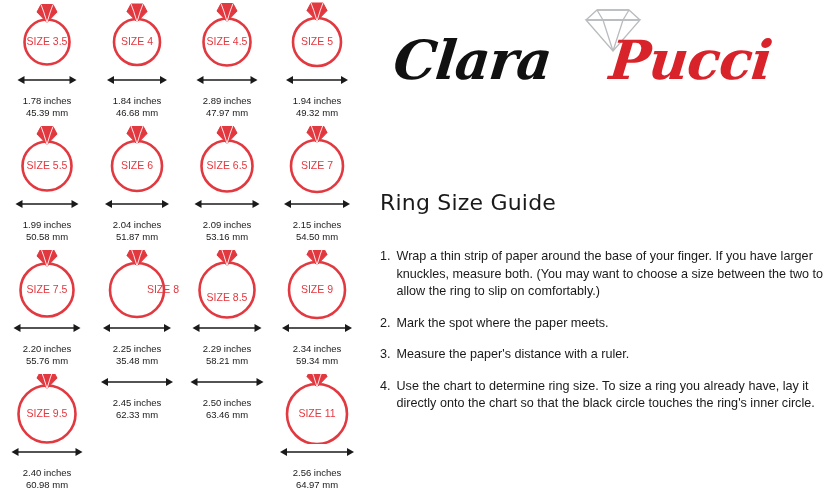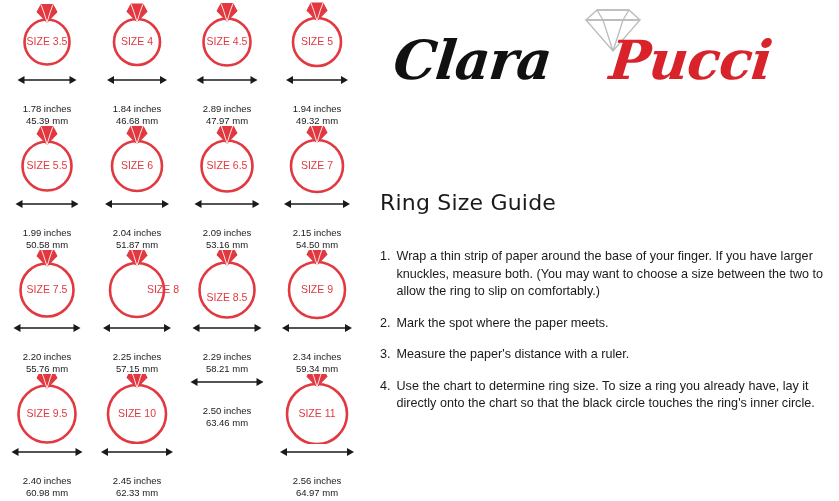--- a/index.html
+++ b/index.html
@@ -65,21 +65,21 @@
     font-family: "Liberation Sans", sans-serif;
     letter-spacing: 0px;
   }
   .arrow-row {
     width: 84px;
     height: 14px;
     position: relative;
     margin-top: 1px;
   }
   .meas {
-    margin-top: 16px;
+    margin-top: 8px;
     text-align: center;
     font-size: 9.5px;
     line-height: 11.5px;
     color: #1a1a1a;
     font-family: "Liberation Sans", sans-serif;
   }
 
   
   .right {
     position: absolute;
@@ -422,21 +422,21 @@
           </svg>
           <div class="size-label" style="top: 33px; text-align: right;">SIZE 8</div>
         </div>
         <div class="arrow-row"><svg width="84" height="14" viewBox="0 0 84 14" xmlns="http://www.w3.org/2000/svg">
             <line x1="13" y1="7" x2="71" y2="7" stroke="#1a1a1a" stroke-width="1.6"></line>
             <polygon points="8,7 15,3 15,11" fill="#1a1a1a"></polygon>
             <polygon points="76,7 69,3 69,11" fill="#1a1a1a"></polygon>
           </svg></div>
         <div class="meas">
           <div>2.25 inches</div>
-          <div>57.15 mm</div>
+          <div>35.48 mm</div>
         </div>
       </div>
       <div class="cell">
         <div class="ring-wrap">
           <svg class="ring-svg" width="84" height="70" viewBox="0 0 84 70" xmlns="http://www.w3.org/2000/svg">
             <circle cx="42" cy="40" r="27.5" fill="none" stroke="#e2383f" stroke-width="2.6"></circle>
             <g fill="#e2383f" stroke="#e2383f" stroke-width="1">
               <polygon points="32,5.06 52,5.06 42,15.5"></polygon>
               <polygon points="32,5.06 36,-2.5 48,-2.5 52,5.06"></polygon>
             </g>
@@ -507,36 +507,20 @@
             <line x1="11.5" y1="7" x2="72.5" y2="7" stroke="#1a1a1a" stroke-width="1.6"></line>
             <polygon points="6.5,7 13.5,3 13.5,11" fill="#1a1a1a"></polygon>
             <polygon points="77.5,7 70.5,3 70.5,11" fill="#1a1a1a"></polygon>
           </svg></div>
         <div class="meas">
           <div>2.40 inches</div>
           <div>60.98 mm</div>
         </div>
       </div>
       <div class="cell">
-        <div class="ring-wrap">
-          <svg class="ring-svg" width="84" height="70" viewBox="0 0 84 70" xmlns="http://www.w3.org/2000/svg">
-            <circle cx="42" cy="40" r="29" fill="none" stroke="#e2383f" stroke-width="2.6"></circle>
-            <g fill="#e2383f" stroke="#e2383f" stroke-width="1">
-              <polygon points="32,3.5599999999999996 52,3.5599999999999996 42,14"></polygon>
-              <polygon points="32,3.5599999999999996 36,-4 48,-4 52,3.5599999999999996"></polygon>
-            </g>
-            <g stroke="#ffffff" stroke-width="0.9">
-              <line x1="36" y1="-4" x2="38.8" y2="3.5599999999999996"></line>
-              <line x1="48" y1="-4" x2="45.2" y2="3.5599999999999996"></line>
-              <line x1="38.8" y1="3.5599999999999996" x2="42" y2="14"></line>
-              <line x1="45.2" y1="3.5599999999999996" x2="42" y2="14"></line>
-            </g>
-          </svg>
-          <div class="size-label" style="top: 33px;">SIZE 10</div>
-        </div>
         <div class="arrow-row"><svg width="84" height="14" viewBox="0 0 84 14" xmlns="http://www.w3.org/2000/svg">
             <line x1="11" y1="7" x2="73" y2="7" stroke="#1a1a1a" stroke-width="1.6"></line>
             <polygon points="6,7 13,3 13,11" fill="#1a1a1a"></polygon>
             <polygon points="78,7 71,3 71,11" fill="#1a1a1a"></polygon>
           </svg></div>
         <div class="meas">
           <div>2.45 inches</div>
           <div>62.33 mm</div>
         </div>
       </div>

